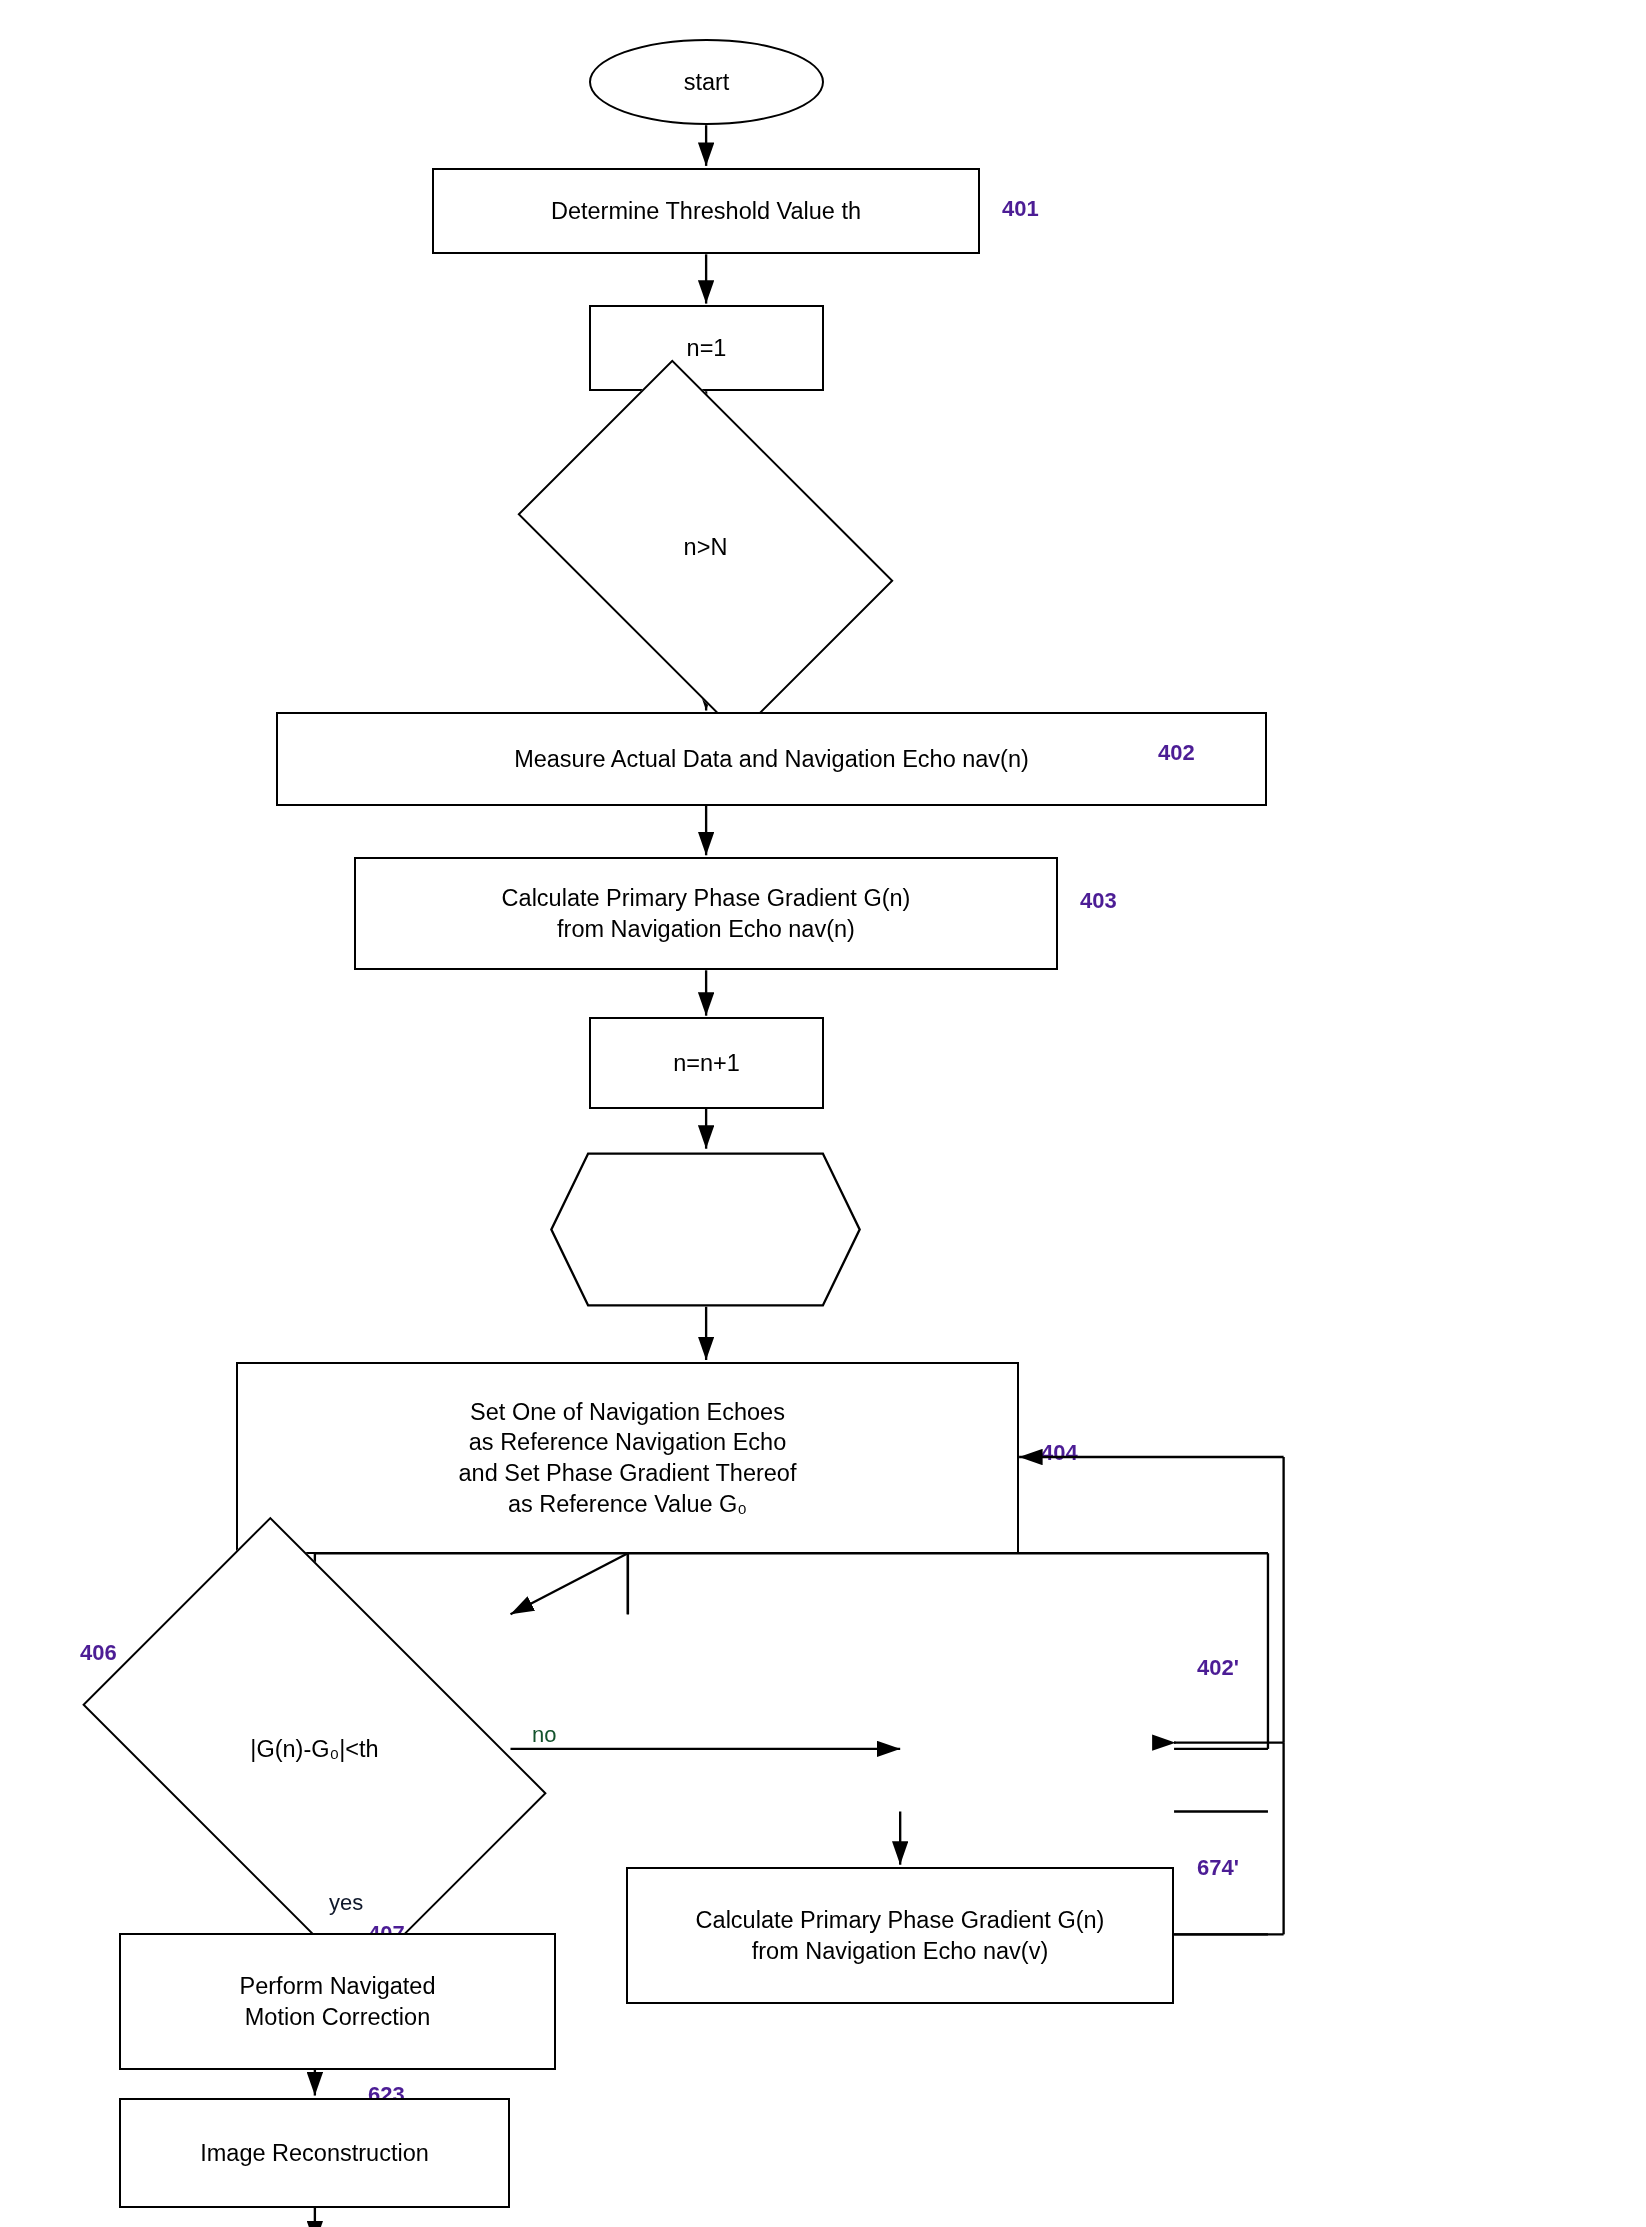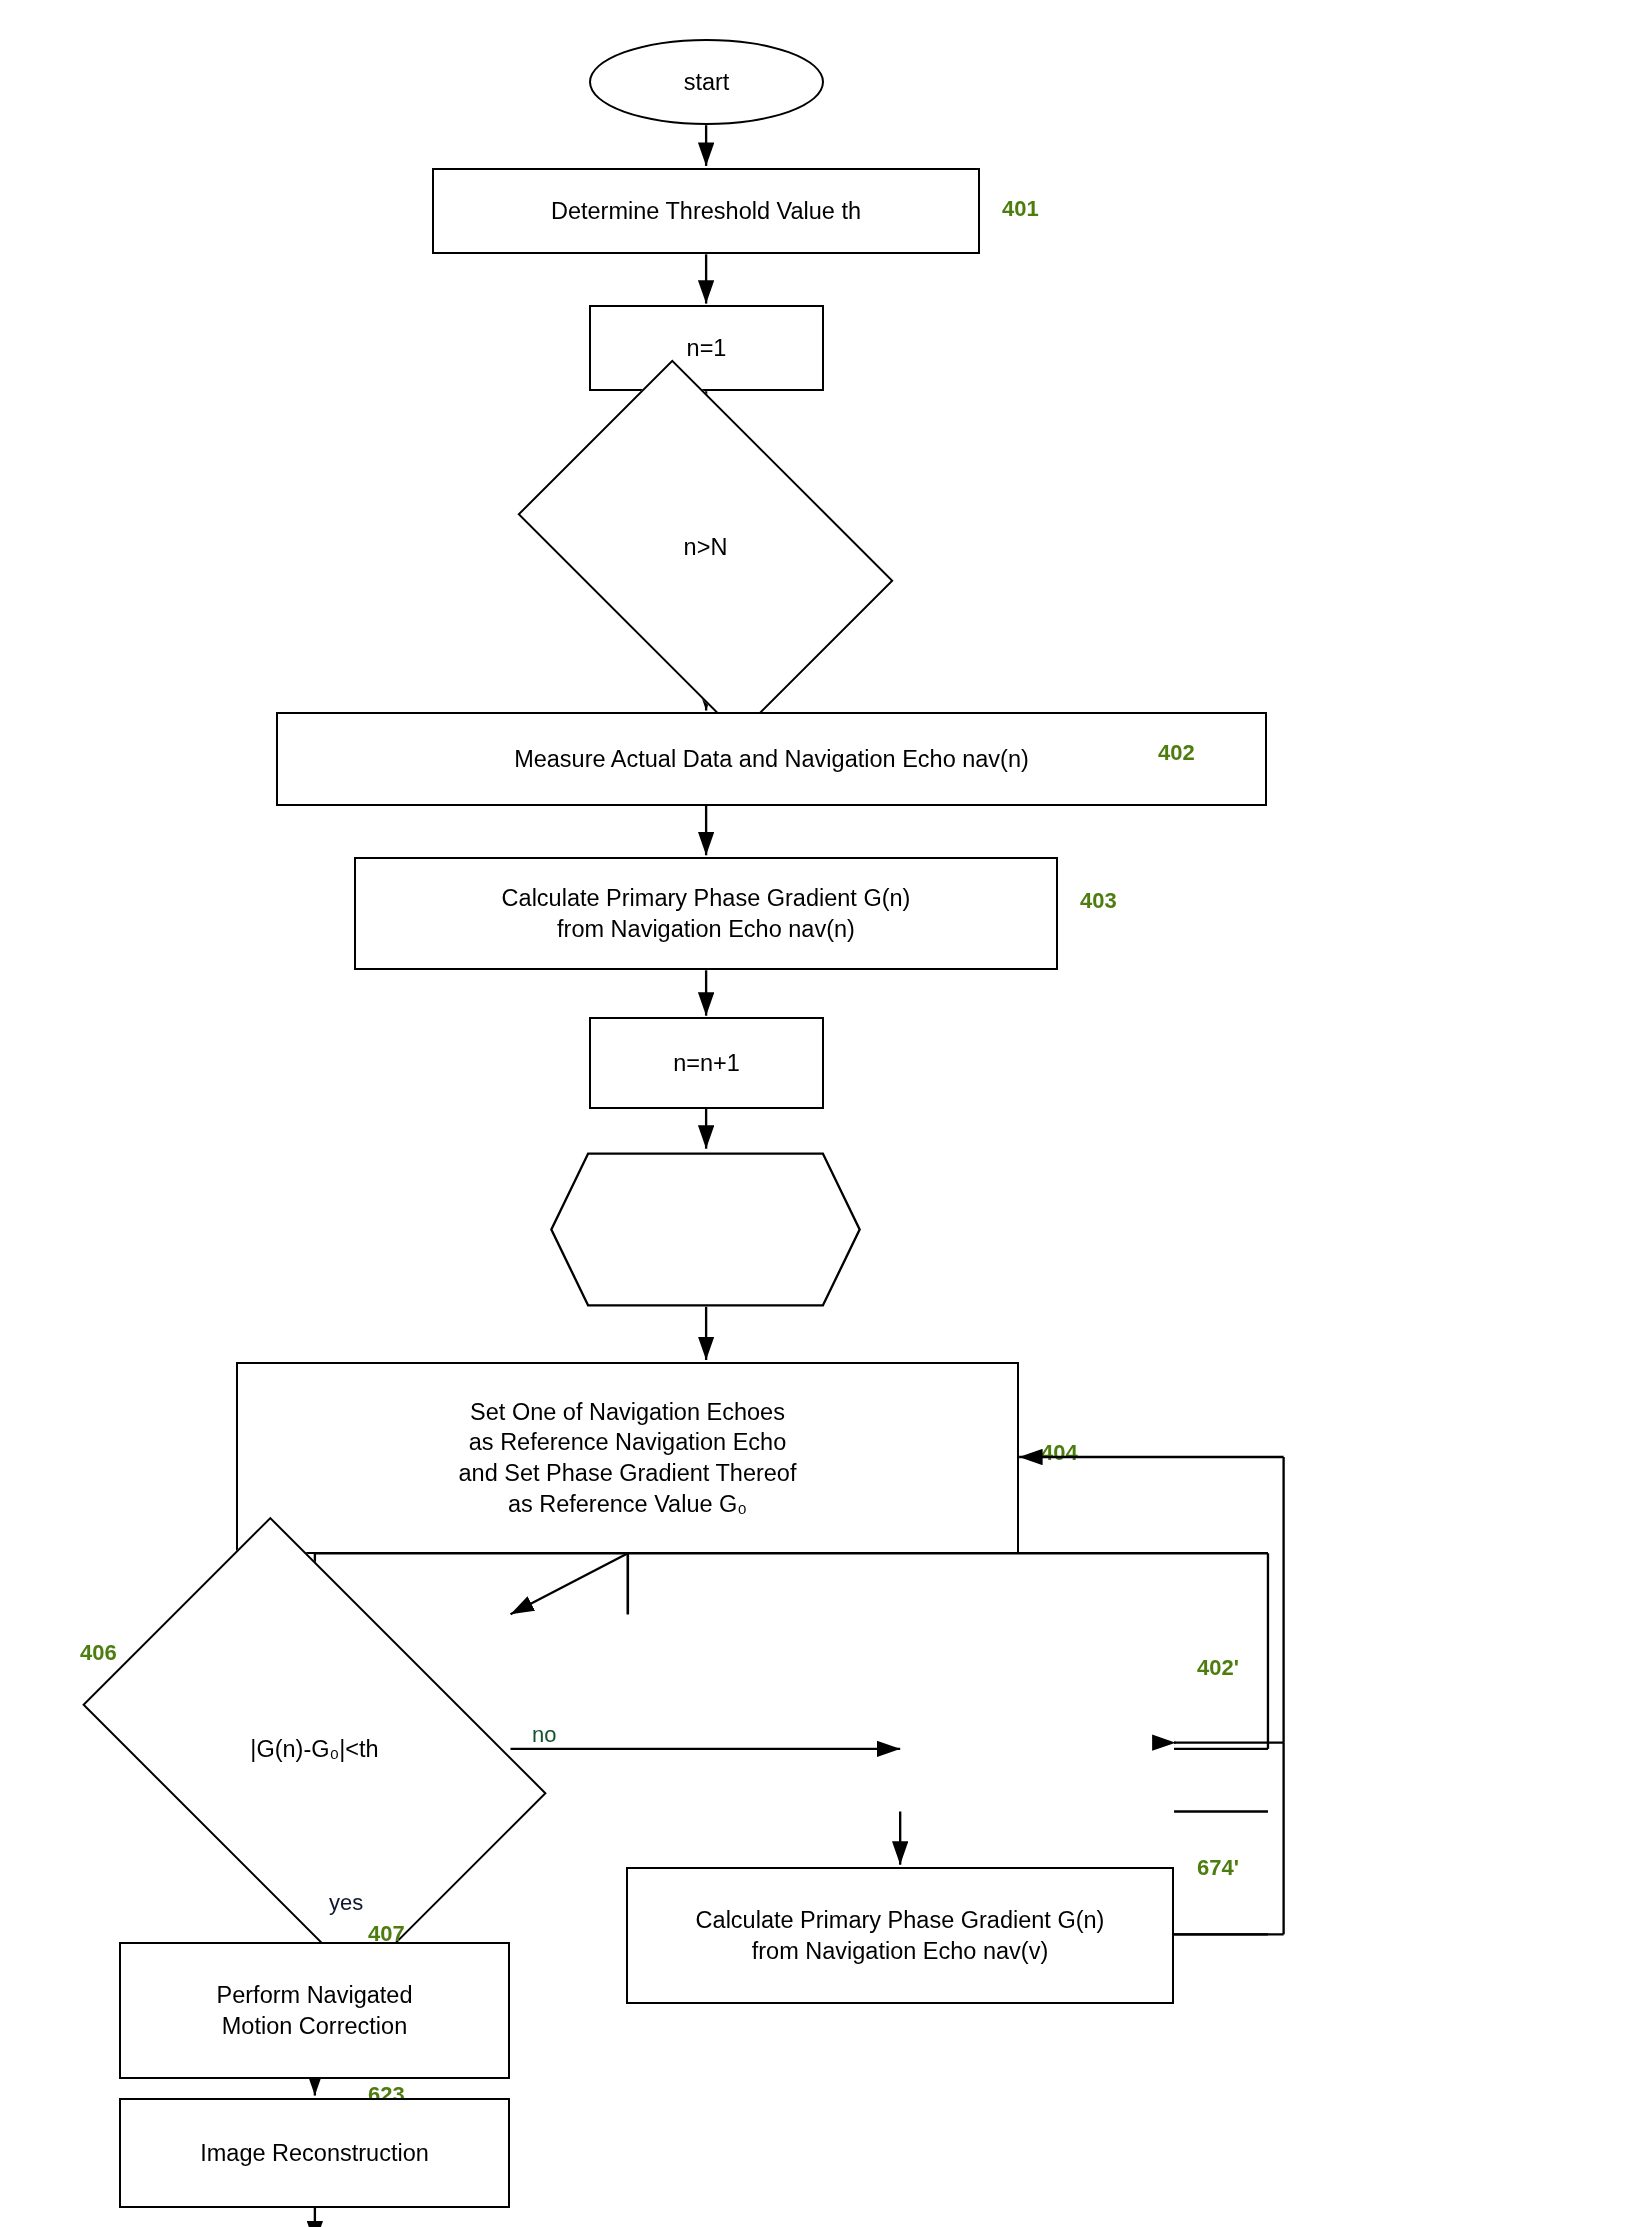--- a/index.html
+++ b/index.html
@@ -60,21 +60,21 @@
       position: absolute;
       top: 0; left: 0;
       width: 1647px;
       height: 2227px;
       pointer-events: none;
     }
     .label {
       position: absolute;
       font-size: 22px;
       font-weight: bold;
-      color: #4d7c0f;
+      color: #4c1d95;
     }
     .shape-text {
       font-size: 23.5px;
       line-height: 1.3;
       color: #000;
       padding: 6.3px;
     }
   </style>
 </head>
 <body>
@@ -180,21 +180,21 @@
     </div>
   </div>
   <div class="label" style="position:absolute; left:80px; top:1640px; font-size:22px; font-weight:bold;">406</div>
 
   <div style="position:absolute; left:329px; top:1890px; font-size:22px; color:#0f172a;">yes</div>
 
   <div style="position:absolute; left:532px; top:1722px; font-size:22px; color:#14532d;">no</div>
 
   <div class="label" style="left:368px; top:1921px; font-size:22px; font-weight:bold;">407</div>
 
-  <div class="shape rect" style="left:119px; top:1933px; width:391px; height:137px;margin-top:9px;">
+  <div class="shape rect" style="left:119px; top:1933px; width:437px; height:137px;">
     <span class="shape-text">Perform Navigated<br>Motion Correction</span>
   </div>
 
   <div class="label" style="left:368px; top:2082px; font-size:22px; font-weight:bold;">623</div>
 
   <div class="shape rect" style="left:119px; top:2098px; width:391px; height:110px;">
     <span class="shape-text">Image Reconstruction</span>
   </div>
 
   <div class="label" style="left:1197px; top:1655px; font-size:22px; font-weight:bold;">402'</div>

